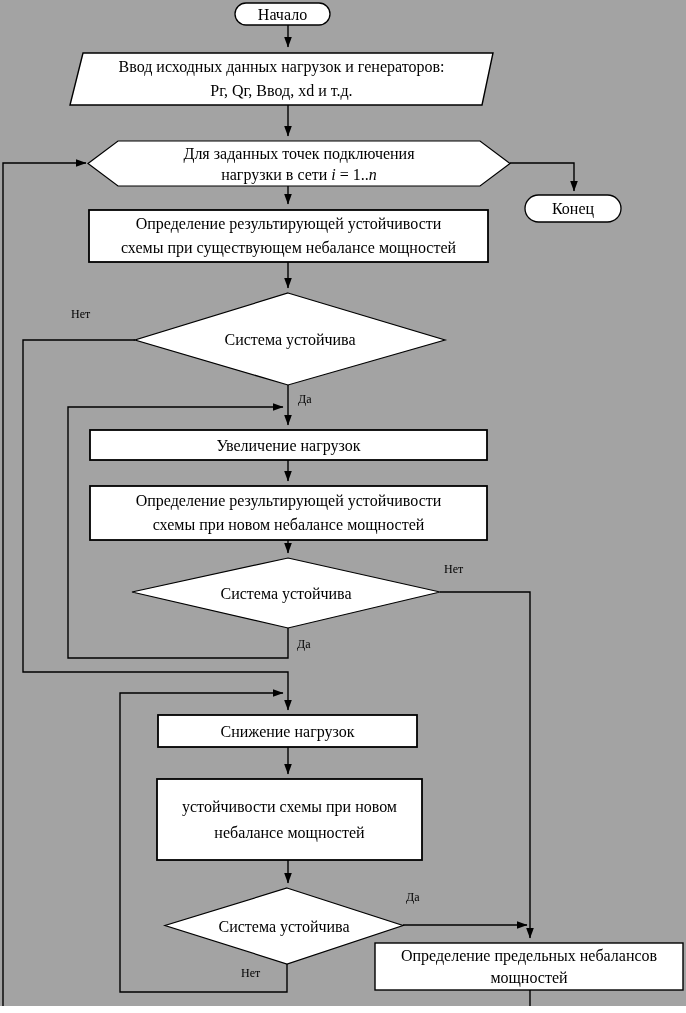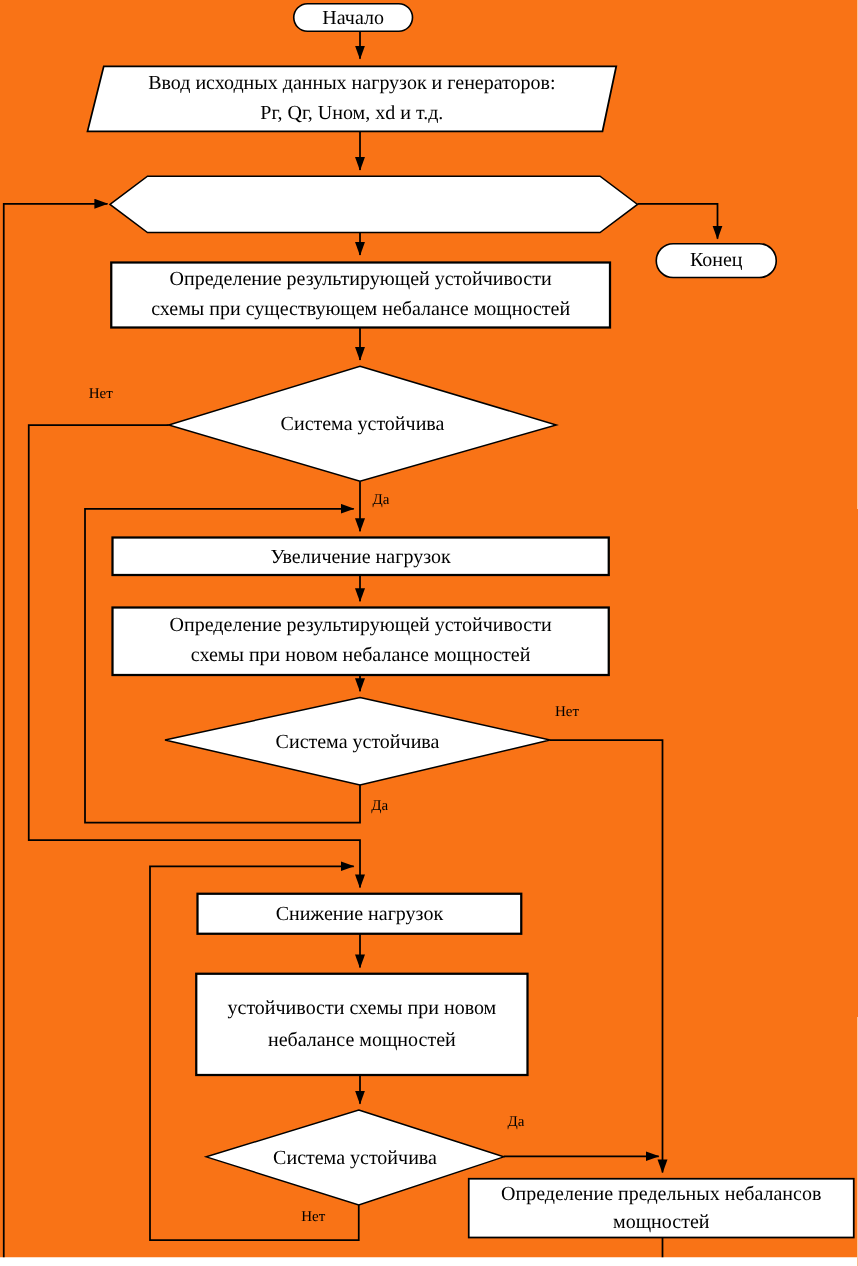--- a/index.html
+++ b/index.html
@@ -1,19 +1,19 @@
 <!DOCTYPE html>
 <html><head>
 <meta charset="utf-8">
 <style>
   html,body{margin:0;padding:0;background:#ffffff;}
   #canvas{
     position:relative;
     width:686px;height:1006px;
-    background:#f97316;
+    background:#a3a3a3;
     font-family:"Liberation Serif","DejaVu Serif",serif;
     color:#000;
     overflow:hidden;
   }
   #wires{position:absolute;left:0;top:0;width:686px;height:1013px;}
   .txt{
     position:absolute;
     display:flex;flex-direction:column;
     align-items:center;justify-content:center;
     text-align:center;
@@ -77,23 +77,27 @@
       <rect x="375" y="943" width="308" height="47" stroke-width="1.4"></rect>
     </g>
   </svg>
 
   <div class="txt" style="left:235px;top:3px;width:95px;height:22px;">
     <span class="ln">Начало</span>
   </div>
 
   <div class="txt" style="left:70px;top:53px;width:423px;height:52px;line-height:24px;">
     <span class="ln">Ввод исходных данных нагрузок и генераторов:</span>
-    <span class="ln">Pг, Qг, Uном, xd и т.д.</span>
+    <span class="ln">Pг, Qг, Ввод, xd и т.д.</span>
   </div>
 
+  <div class="txt" style="left:88px;top:141px;width:422px;height:45px;line-height:21px;">
+    <span class="ln">Для заданных точек подключения</span>
+    <span class="ln"><span>нагрузки в сети </span><span class="it">i</span><span> = 1..</span><span class="it">n</span></span>
+  </div>
 
   <div class="txt" style="left:525px;top:195px;width:96px;height:27px;justify-content:center;">
     <span class="ln">Конец</span>
   </div>
 
   <div class="txt" style="left:89px;top:210px;width:399px;height:52px;line-height:24px;">
     <span class="ln">Определение результирующей устойчивости</span>
     <span class="ln">схемы при существующем небалансе мощностей</span>
   </div>
 

